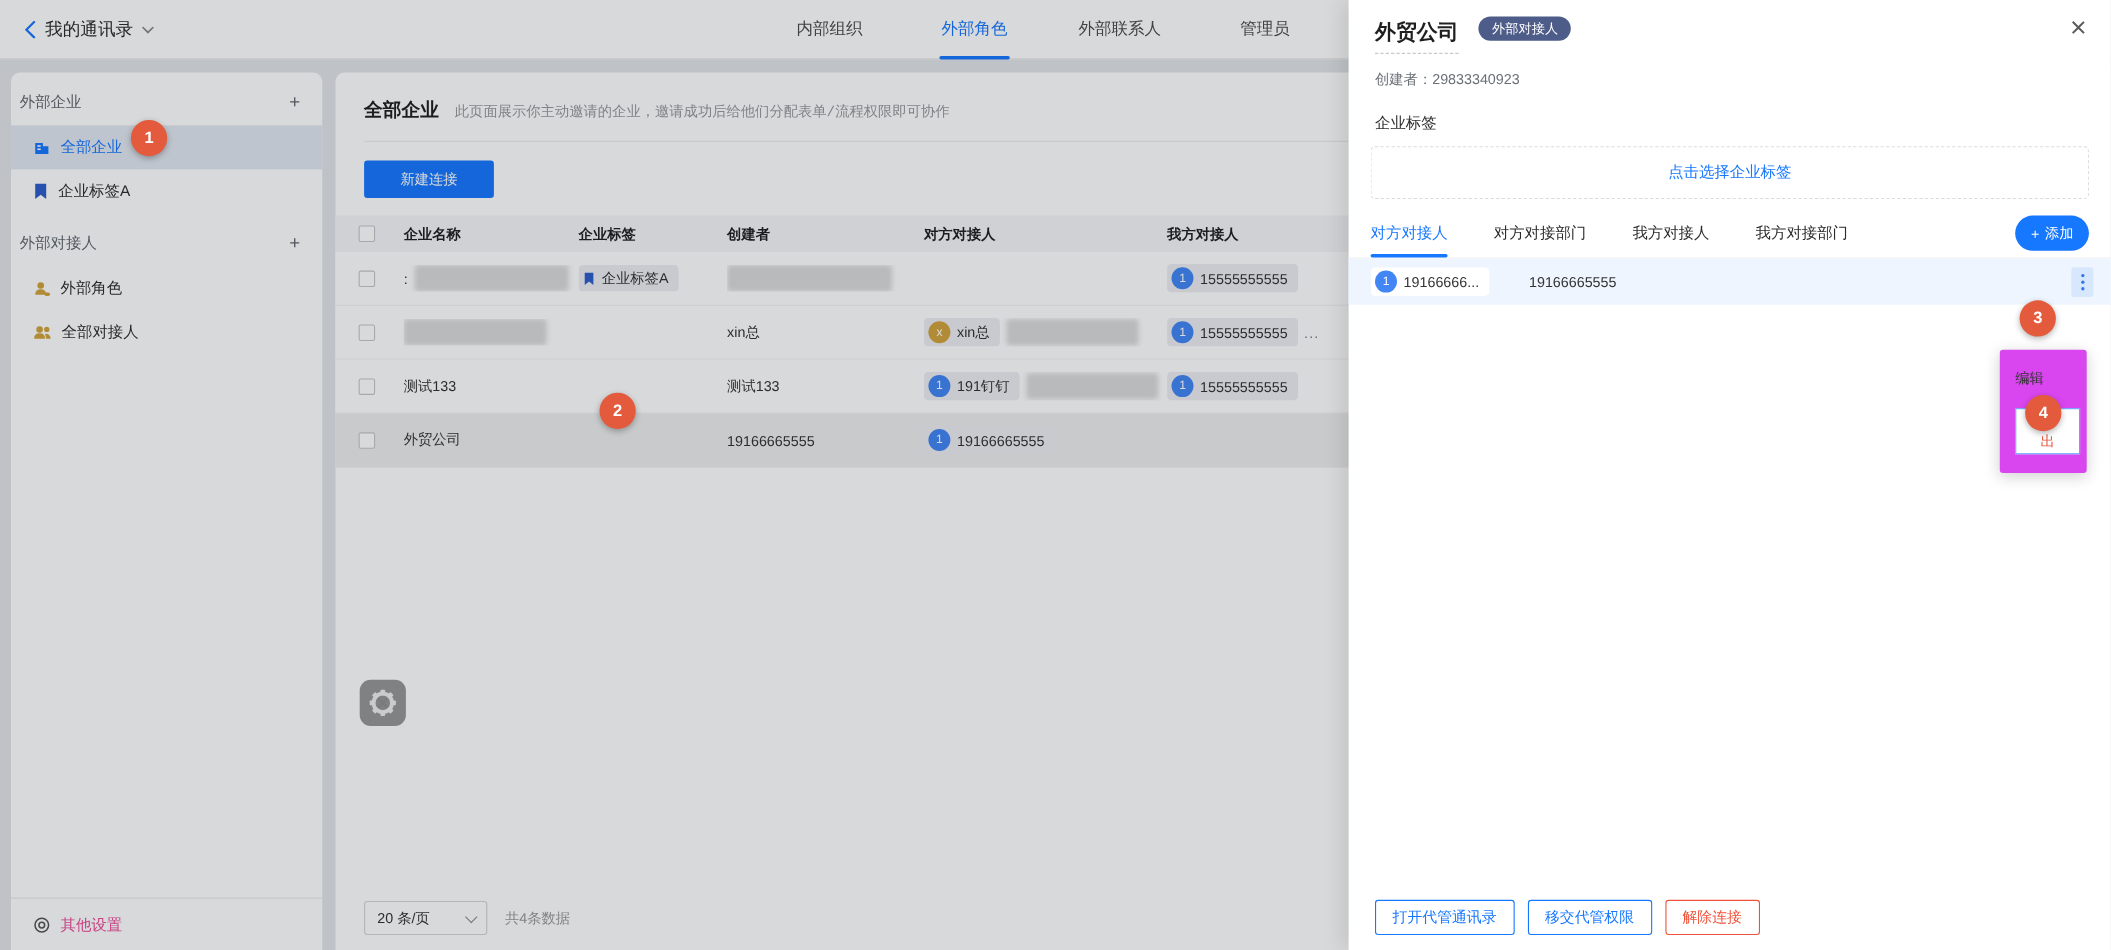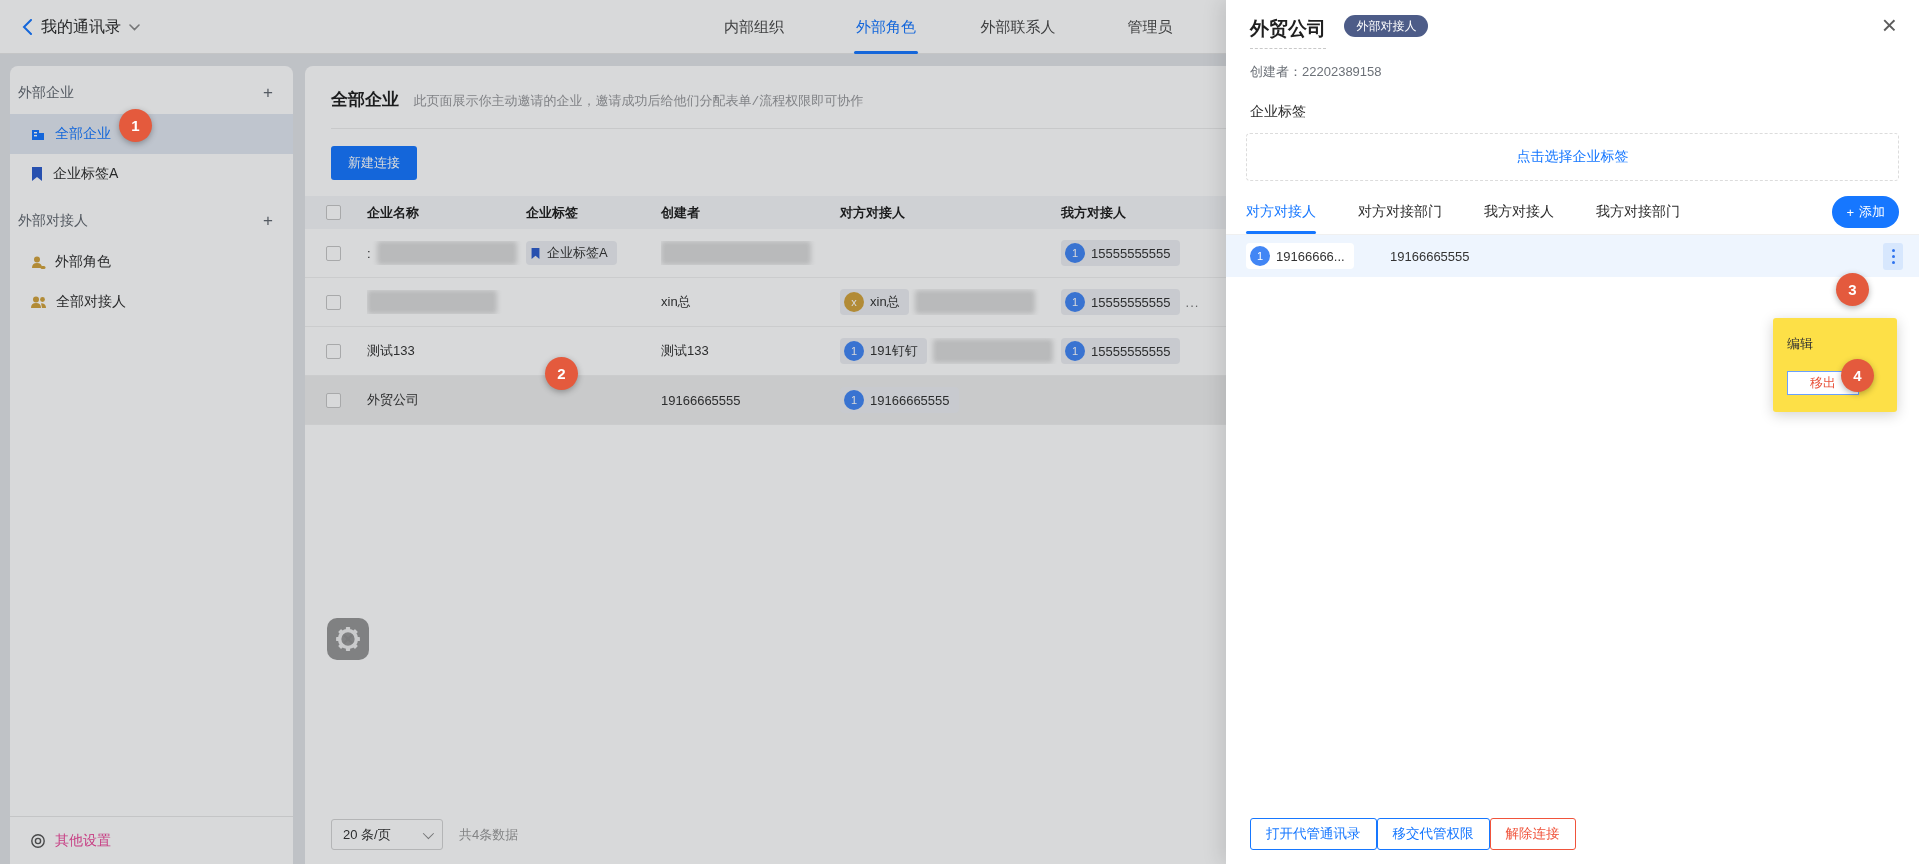--- a/index.html
+++ b/index.html
@@ -34,21 +34,21 @@
     padding:0 20px; font-size:14px; color:#ec4899; cursor:pointer; }
 
   
   .main { position:absolute; left:305px; top:66px; width:1614px; height:798px;
     background:#fff; border-radius:8px 0 0 0; z-index:5; }
   .m-head { padding:22px 26px 0 26px; }
   .m-title { font-size:17px; font-weight:700; color:#1f1f1f; }
   .m-sub { font-size:13px; color:#98999c; margin-left:10px;font-family:Liberation Mono, monospace; }
   .m-divider { margin-top:17px; border-bottom:1px solid #ececec; }
   .btn-primary { display:inline-block; margin:17px 0 0 26px; background:#1677ff;
-    color:#fff; font-size:13px; padding:8px 17px; border-radius:3px; border:none; cursor:pointer; }
+    color:#fff; font-size:13px; padding:8px 33px; border-radius:3px; border:none; cursor:pointer; }
   .tbl { margin-top:16px; }
   .grid-cols { display:grid; grid-template-columns:47px 159px 135px 179px 221px 1fr;
     padding-left:15px; align-items:center; }
   .tbl-head { background:#f5f6f8; height:33px; font-size:13px; font-weight:700; color:#1f1f1f; }
   .tbl-row { height:49px; border-bottom:1px solid #f0f0f0; font-size:13px; color:#333; background:#fff; }
   .tbl-row.selected { background:#ededed; }
   .checkbox { width:15px; height:15px; border:1px solid #c6c6c6; border-radius:2px;
     background:#fff; margin-left:6px; cursor:pointer; }
   .cell { display:flex; align-items:center; gap:6px; overflow:hidden; }
   .chip { display:inline-flex; align-items:center; gap:6px; background:#eceef2;
@@ -103,26 +103,26 @@
     border-radius:16px; padding:7px 14px; font-size:13px; border:none; cursor:pointer;
     display:flex; align-items:center; gap:5px; }
   .c-head { display:grid; grid-template-columns:128px 115px 145px 1fr; padding-left:36px;
     height:38px; align-items:center; font-size:13.5px; font-weight:700; color:#1f1f1f; }
   .c-row { display:grid; grid-template-columns:144px 115px 145px 1fr; padding-left:20px;
     height:42px; align-items:center; background:#eef5fe; font-size:13px; color:#333; position:relative; }
   .dots-btn { position:absolute; right:16px; top:8px; width:20px; height:27px;
     background:#d7e7fd; border-radius:3px; display:flex; flex-direction:column;
     align-items:center; justify-content:center; gap:3px; cursor:pointer; }
   .dots-btn i { width:3px; height:3px; border-radius:50%; background:#2f74f0; }
-  .ctx-menu { position:absolute; right:22px; top:318px; width:124px; background:#fde047;
+  .ctx-menu { position:absolute; right:22px; top:318px; width:79px; background:#d946ef;
     border-radius:3px; box-shadow:0 3px 14px rgba(0,0,0,0.18); padding:8px 0; }
   .menu-item { padding:9px 14px; font-size:13px; color:#333; cursor:pointer; }
   .remove-box { display:inline-block; border:1px solid #6aa1ff; color:#e8543c;
     padding:2px 22px; background:#fff; }
-  .footer-btns { position:absolute; left:24px; bottom:14px; display:flex; }
+  .footer-btns { position:absolute; left:24px; bottom:14px; display:flex; gap:12px; }
   .btn-o { height:32px; padding:0 15px; border-radius:3px; font-size:13.5px;
     background:#fff; display:flex; align-items:center; cursor:pointer; }
   .btn-o.blue { border:1px solid #1677ff; color:#1677ff; }
   .btn-o.red { border:1px solid #f0533b; color:#f0533b; }
 
   
   .ann { position:absolute; width:33px; height:33px; border-radius:50%; background:#e45a3d;
     color:#fff; font-size:15px; font-weight:700; display:flex; align-items:center;
     justify-content:center; z-index:60; box-shadow:0 2px 6px rgba(0,0,0,0.3); }
   #ann1 { left:119px; top:109px; }
@@ -344,21 +344,21 @@
   </div>
 
   <div class="overlay"></div>
 
   <div class="panel">
     <div class="p-head">
       <span class="p-title">外贸公司</span>
       <span class="p-badge">外部对接人</span>
       <span class="p-close">×</span>
     </div>
-    <div class="p-creator">创建者：22202389158</div>
+    <div class="p-creator">创建者：29833340923</div>
     <div class="p-taglabel">企业标签</div>
     <div class="dashed-box">
       <span class="tag-link">点击选择企业标签</span>
     </div>
 
     <div class="p-tabs">
       <div class="p-tab active">对方对接人</div>
       <div class="p-tab">对方对接部门</div>
       <div class="p-tab">我方对接人</div>
       <div class="p-tab">我方对接部门</div>

